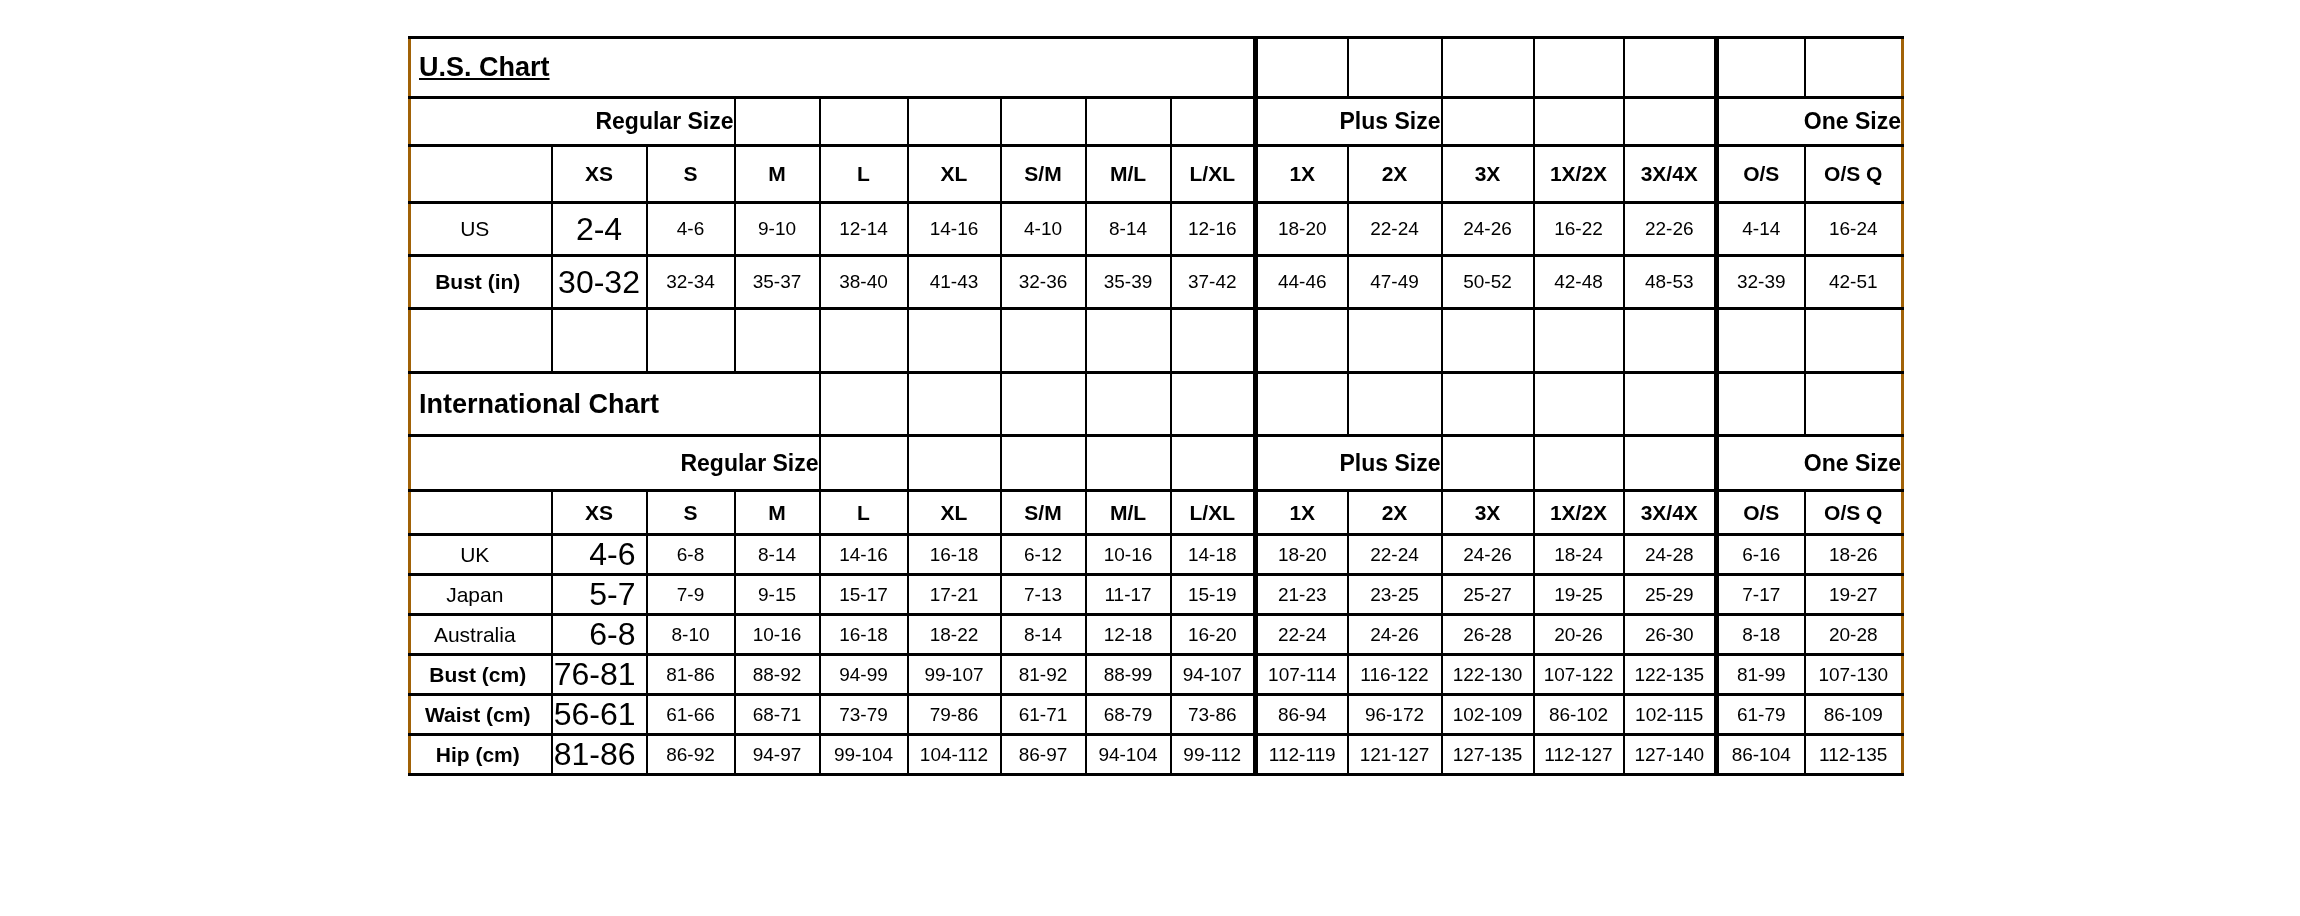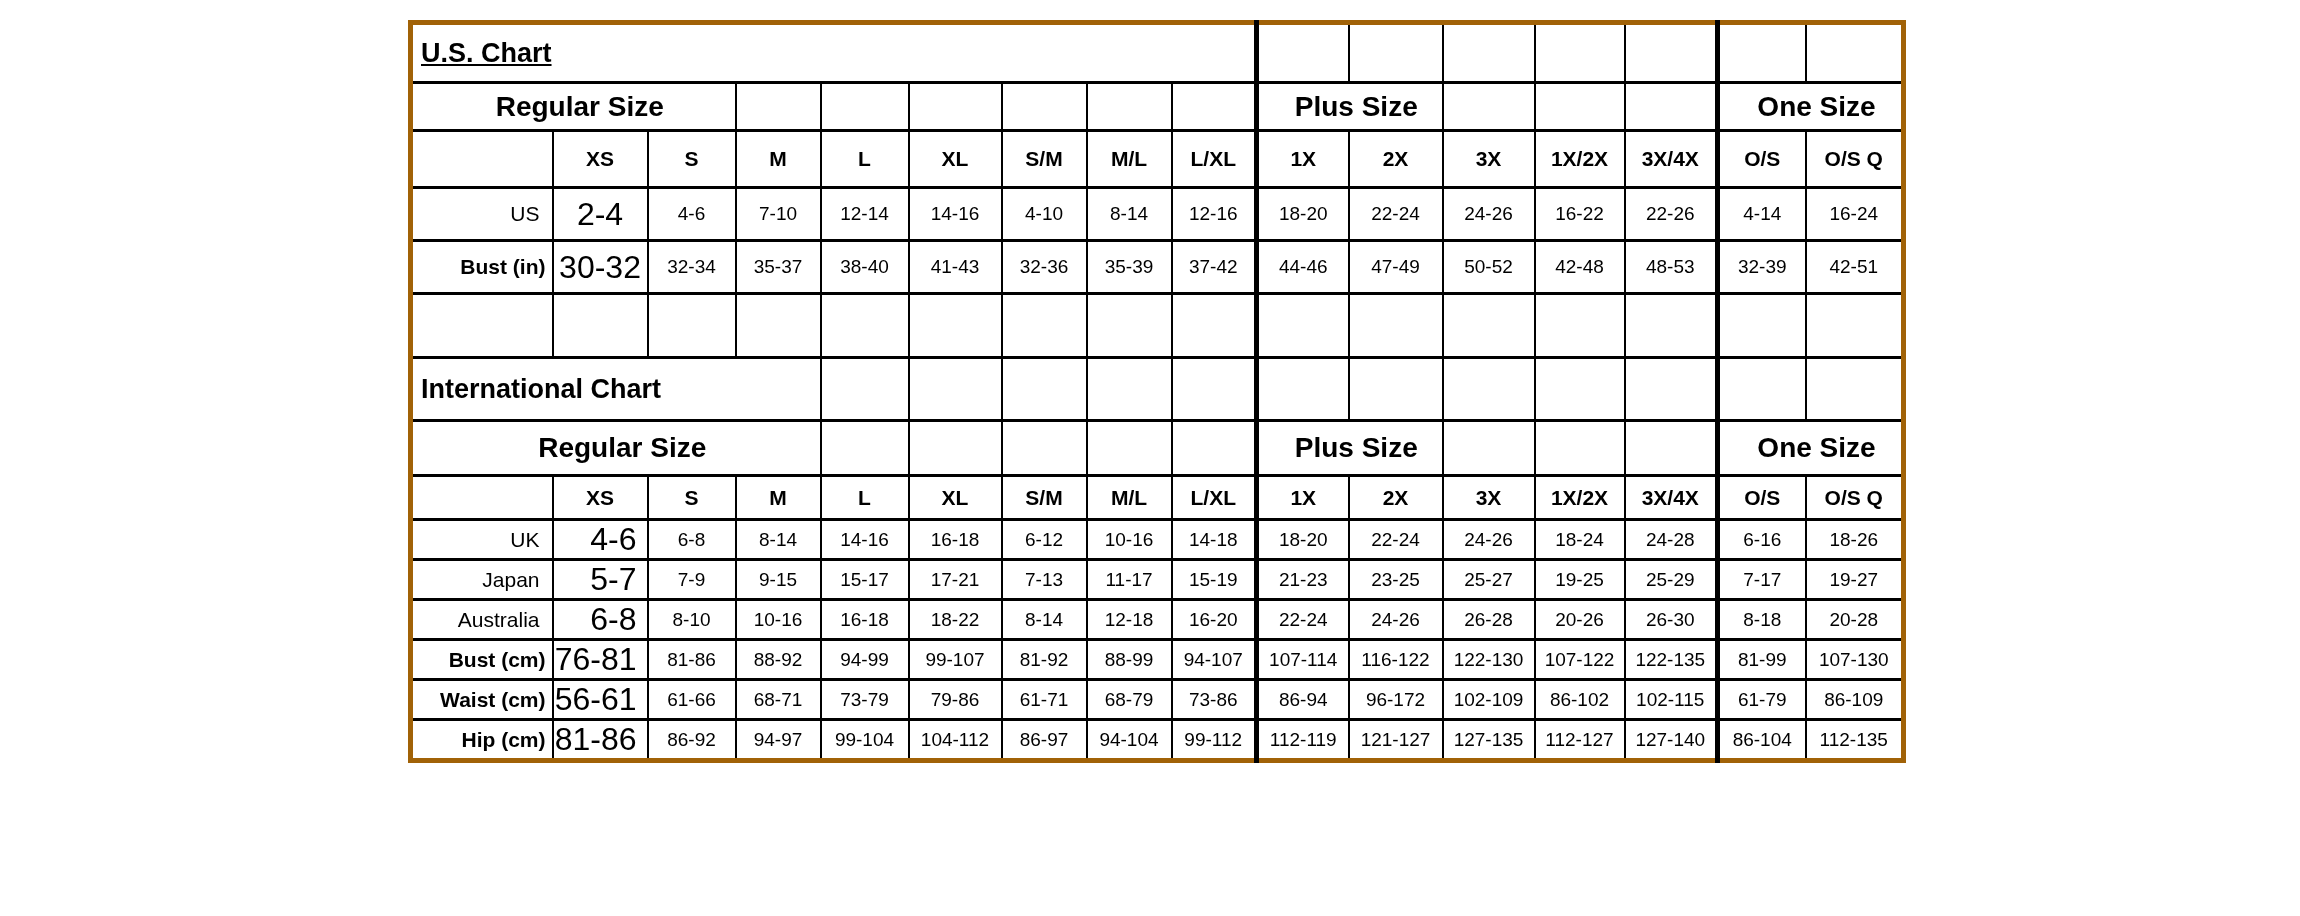--- a/index.html
+++ b/index.html
@@ -1,28 +1,28 @@
 <!DOCTYPE html>
 <html><head>
 <meta charset="utf-8">
 <style>
   html,body{margin:0;padding:0;background:#ffffff;}
   .canvas{position:relative;width:2300px;height:916px;background:#ffffff;
           font-family:"Liberation Sans",sans-serif;color:#000;overflow:hidden;}
-  table.size-chart{position:absolute;left:408px;top:20px;border-collapse:collapse;
-          table-layout:fixed;border:5px solid #a16207;background:#fff;padding-left:36px;}
+  table.size-chart{position:absolute;left:408px;top:36px;border-collapse:collapse;
+          table-layout:fixed;border:3px solid #a16207;background:#fff;padding-left:36px;}
   td{border:2px solid #000;border-top-width:3px;border-bottom-width:3px;
      padding:0;text-align:center;vertical-align:middle;font-size:19px;
      white-space:nowrap;overflow:hidden;background:#fff;}
   td.sec{border-left-width:5px;}
   td.title{font-size:27px;font-weight:bold;text-align:left;padding-left:8px;}
   td.u{text-decoration:underline;}
-  td.sect{font-size:28px;font-weight:bold;text-align:center;padding-left:12px;}
+  td.sect{font-size:23px;font-weight:bold;text-align:right;padding-left:12px;}
   td.hdr{font-size:21px;font-weight:bold;}
-  td.lbl{font-size:21px;text-align:right;padding-right:12px;}
+  td.lbl{font-size:21px;text-align:center;padding-right:12px;}
   td.lbl.b{font-weight:bold;padding-right:6px;}
   td.val{font-size:19px;}
   td.val.big{font-size:32px;}
   td.val.big.right{text-align:right;padding-right:10px;}
 </style>
 </head>
 <body>
 
 <div class="canvas">
   <table class="size-chart">
@@ -84,21 +84,21 @@
           <td class="hdr">3X</td>
           <td class="hdr">1X/2X</td>
           <td class="hdr">3X/4X</td>
           <td class="hdr sec">O/S</td>
           <td class="hdr">O/S Q</td>
         </tr>
         <tr style="height: 53px;">
           <td class="lbl">US</td>
           <td class="val big">2-4</td>
           <td class="val">4-6</td>
-          <td class="val">7-10</td>
+          <td class="val">9-10</td>
           <td class="val">12-14</td>
           <td class="val">14-16</td>
           <td class="val">4-10</td>
           <td class="val">8-14</td>
           <td class="val">12-16</td>
           <td class="val sec">18-20</td>
           <td class="val">22-24</td>
           <td class="val">24-26</td>
           <td class="val">16-22</td>
           <td class="val">22-26</td>

